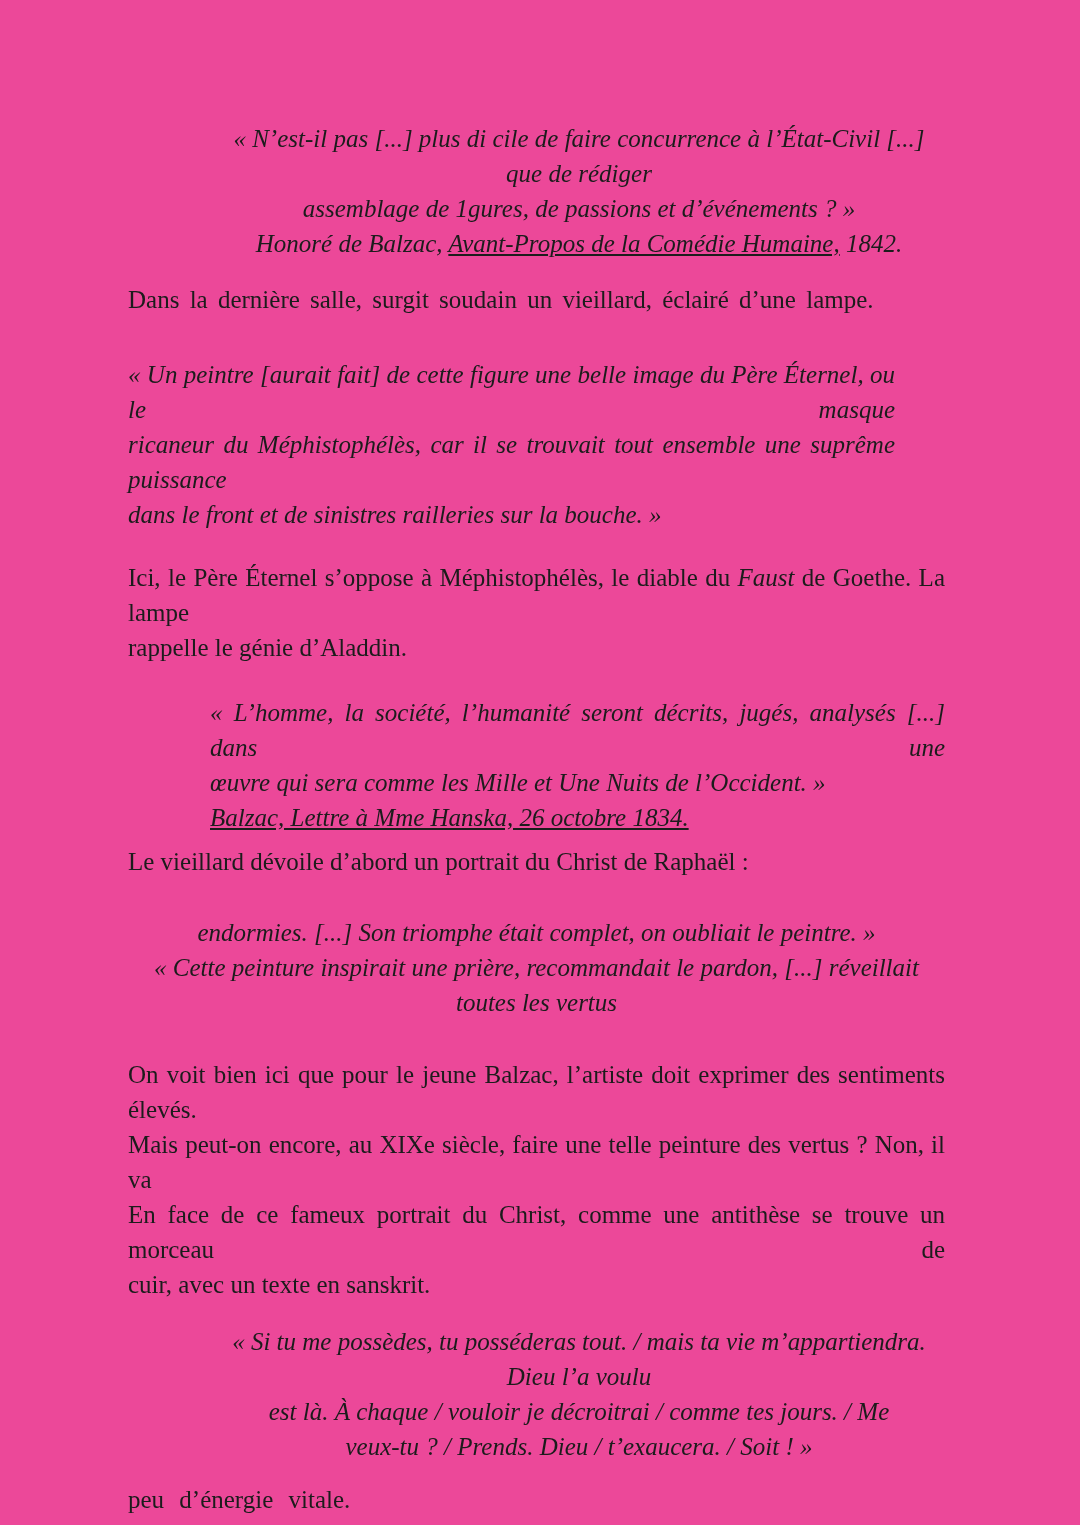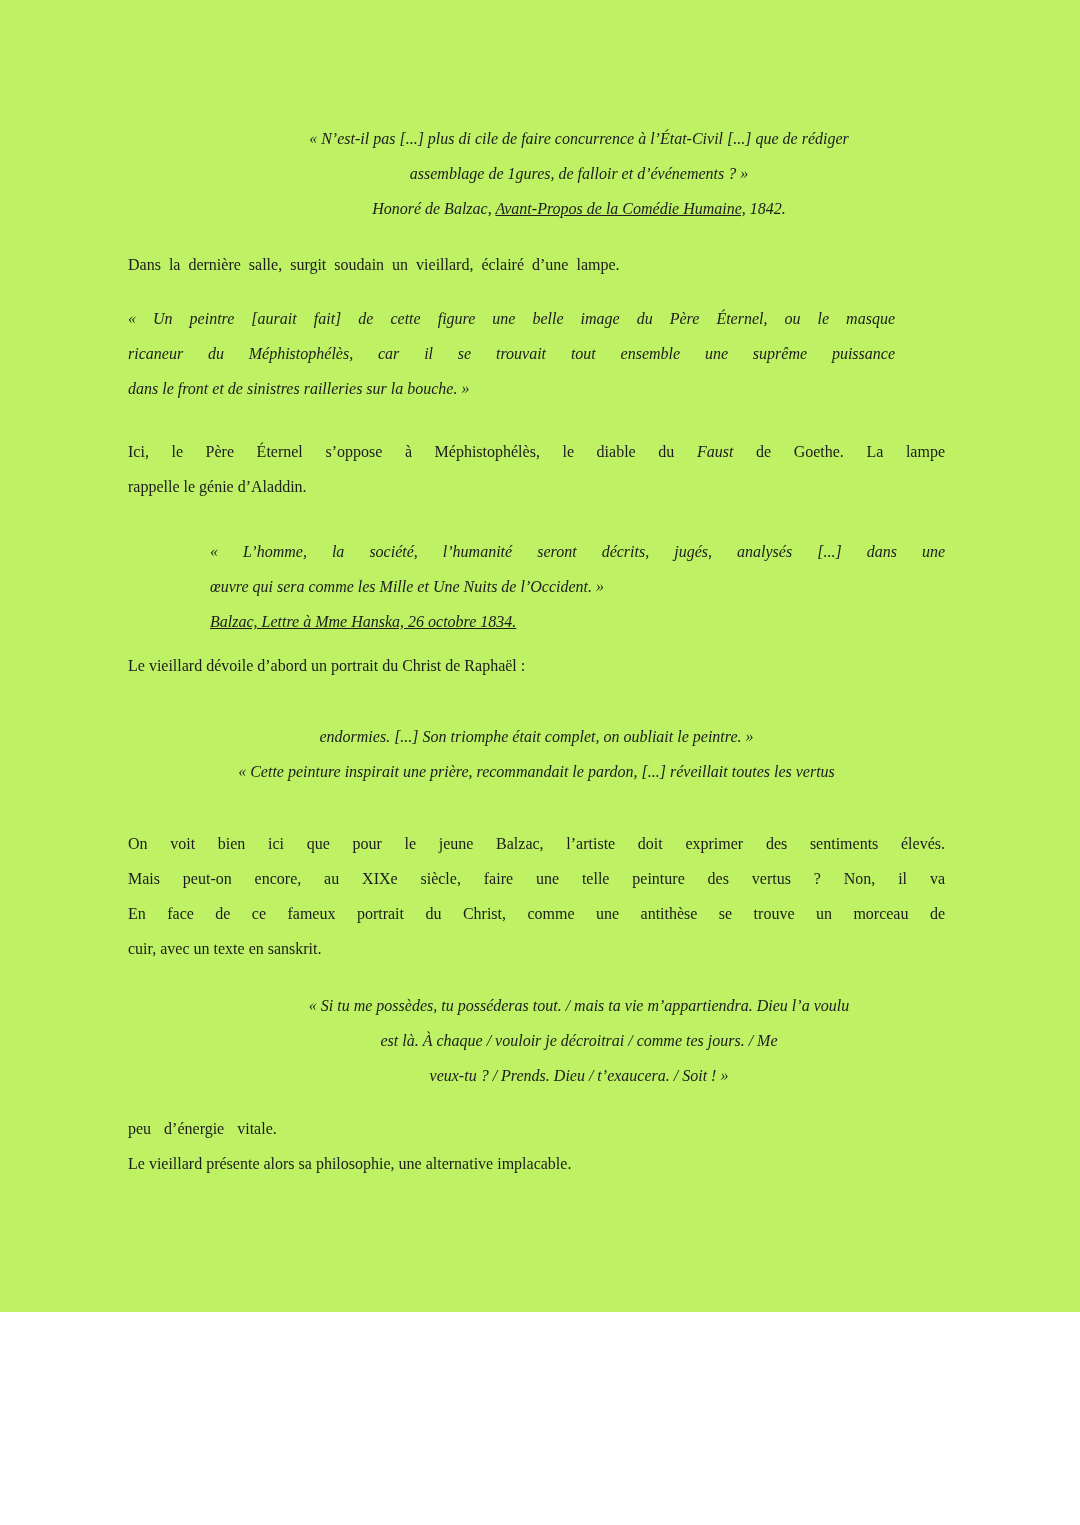--- a/index.html
+++ b/index.html
@@ -1,56 +1,56 @@
 <!DOCTYPE html>
 <html lang="fr"><head>
 <meta charset="utf-8">
 <style>
   html, body { margin: 0; padding: 0; background: #ffffff; }
   .page {
     position: relative;
     width: 1080px;
-    height: 1312px;
+    height: 1525px;
     box-sizing: border-box;
-    background: #bef264;
+    background: #ec4899;
     padding: 121px 135px 0 128px;
     font-family: "Liberation Serif", "DejaVu Serif", serif;
-    font-size: 16px;
+    font-size: 25px;
     line-height: 35px;
     color: #1c1c1c;
     overflow: hidden;
   }
   .block { margin: 0; }
   .it { font-style: italic; }
   .u { text-decoration: underline; }
   .center { text-align: center; }
   .jline { text-align: justify; text-align-last: justify; }
   .indent-l { margin-left: 85px; }
   .quote-peintre { margin-right: 50px; }
   .quote-homme { margin-left: 82px; }
   .ws4 { word-spacing: 4px; }
   .ws9 { word-spacing: 9px; }
   .mt21 { margin-top: 21px; }
-  .mt35 { margin-top: 19px; }
+  .mt35 { margin-top: 40px; }
   .mt28 { margin-top: 28px; }
   .mt30 { margin-top: 30px; }
   .mt15 { margin-top: 9px; }
   .mt36 { margin-top: 36px; }
   .mt37 { margin-top: 37px; }
   .mt22 { margin-top: 22px; font-family: Liberation Serif, serif; }
   .mt18 { margin-top: 18px; }
 </style>
 </head>
 <body>
 
 <main class="page">
 
   <section class="block center indent-l it">
     <div class="line">« N’est-il pas [...] plus di cile de faire concurrence à l’État-Civil [...] que de rédiger</div>
-    <div class="line">assemblage de 1gures, de falloir et d’événements ? »</div>
+    <div class="line">assemblage de 1gures, de passions et d’événements ? »</div>
     <div class="line"><span>Honoré de Balzac, </span><span class="u">Avant-Propos de la Comédie Humaine,</span><span> 1842.</span></div>
   </section>
 
   <section class="block mt21">
     <div class="line ws4">Dans la dernière salle, surgit soudain un vieillard, éclairé d’une lampe.</div>
   </section>
 
   <section class="block mt35 it quote-peintre">
     <div class="line jline">« Un peintre [aurait fait] de cette figure une belle image du Père Éternel, ou le masque</div>
     <div class="line jline">ricaneur du Méphistophélès, car il se trouvait tout ensemble une suprême puissance</div>

